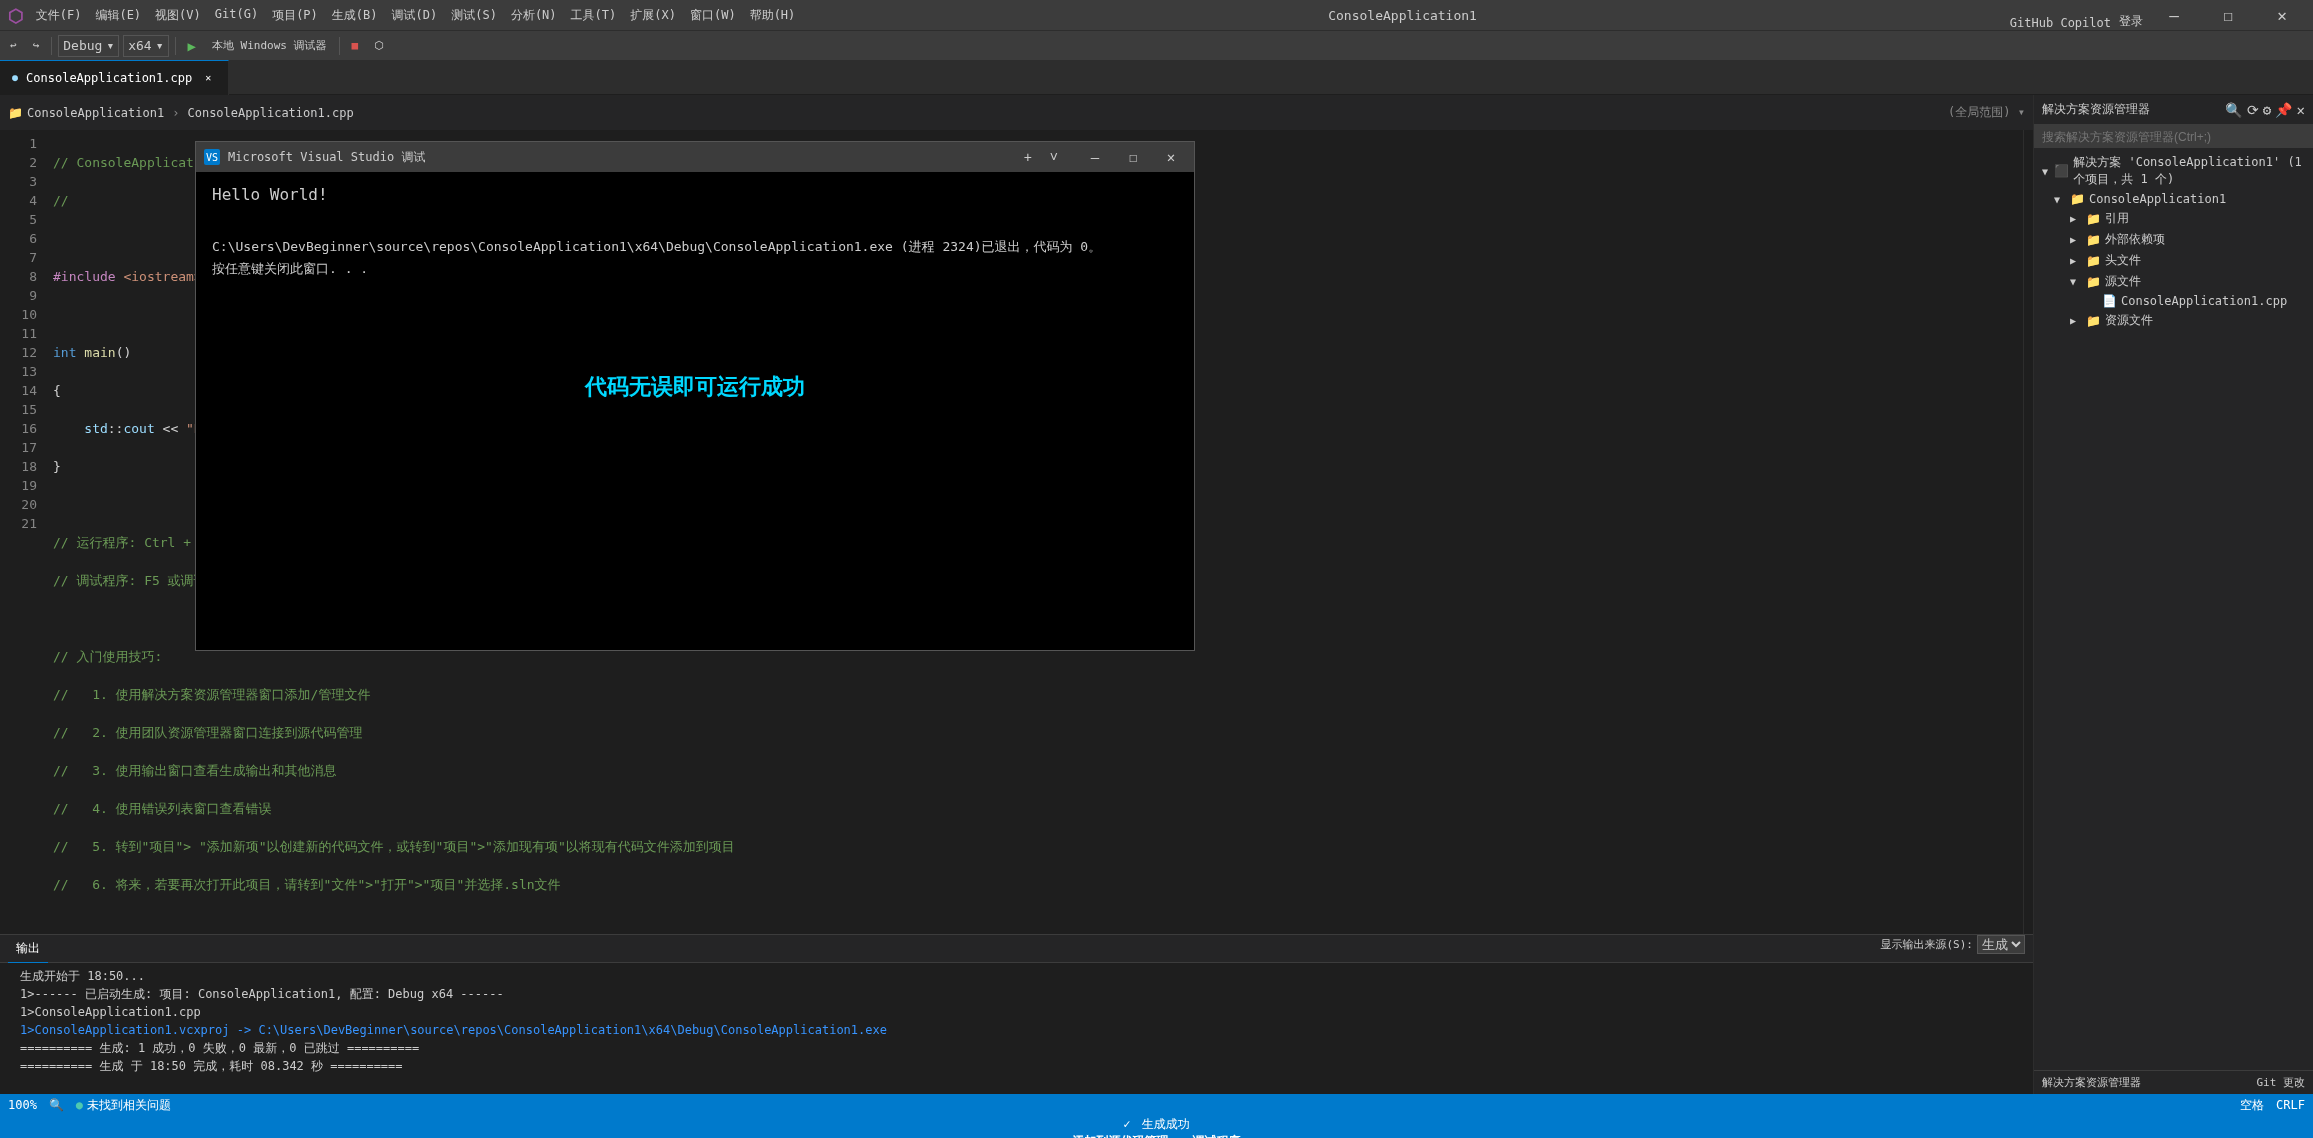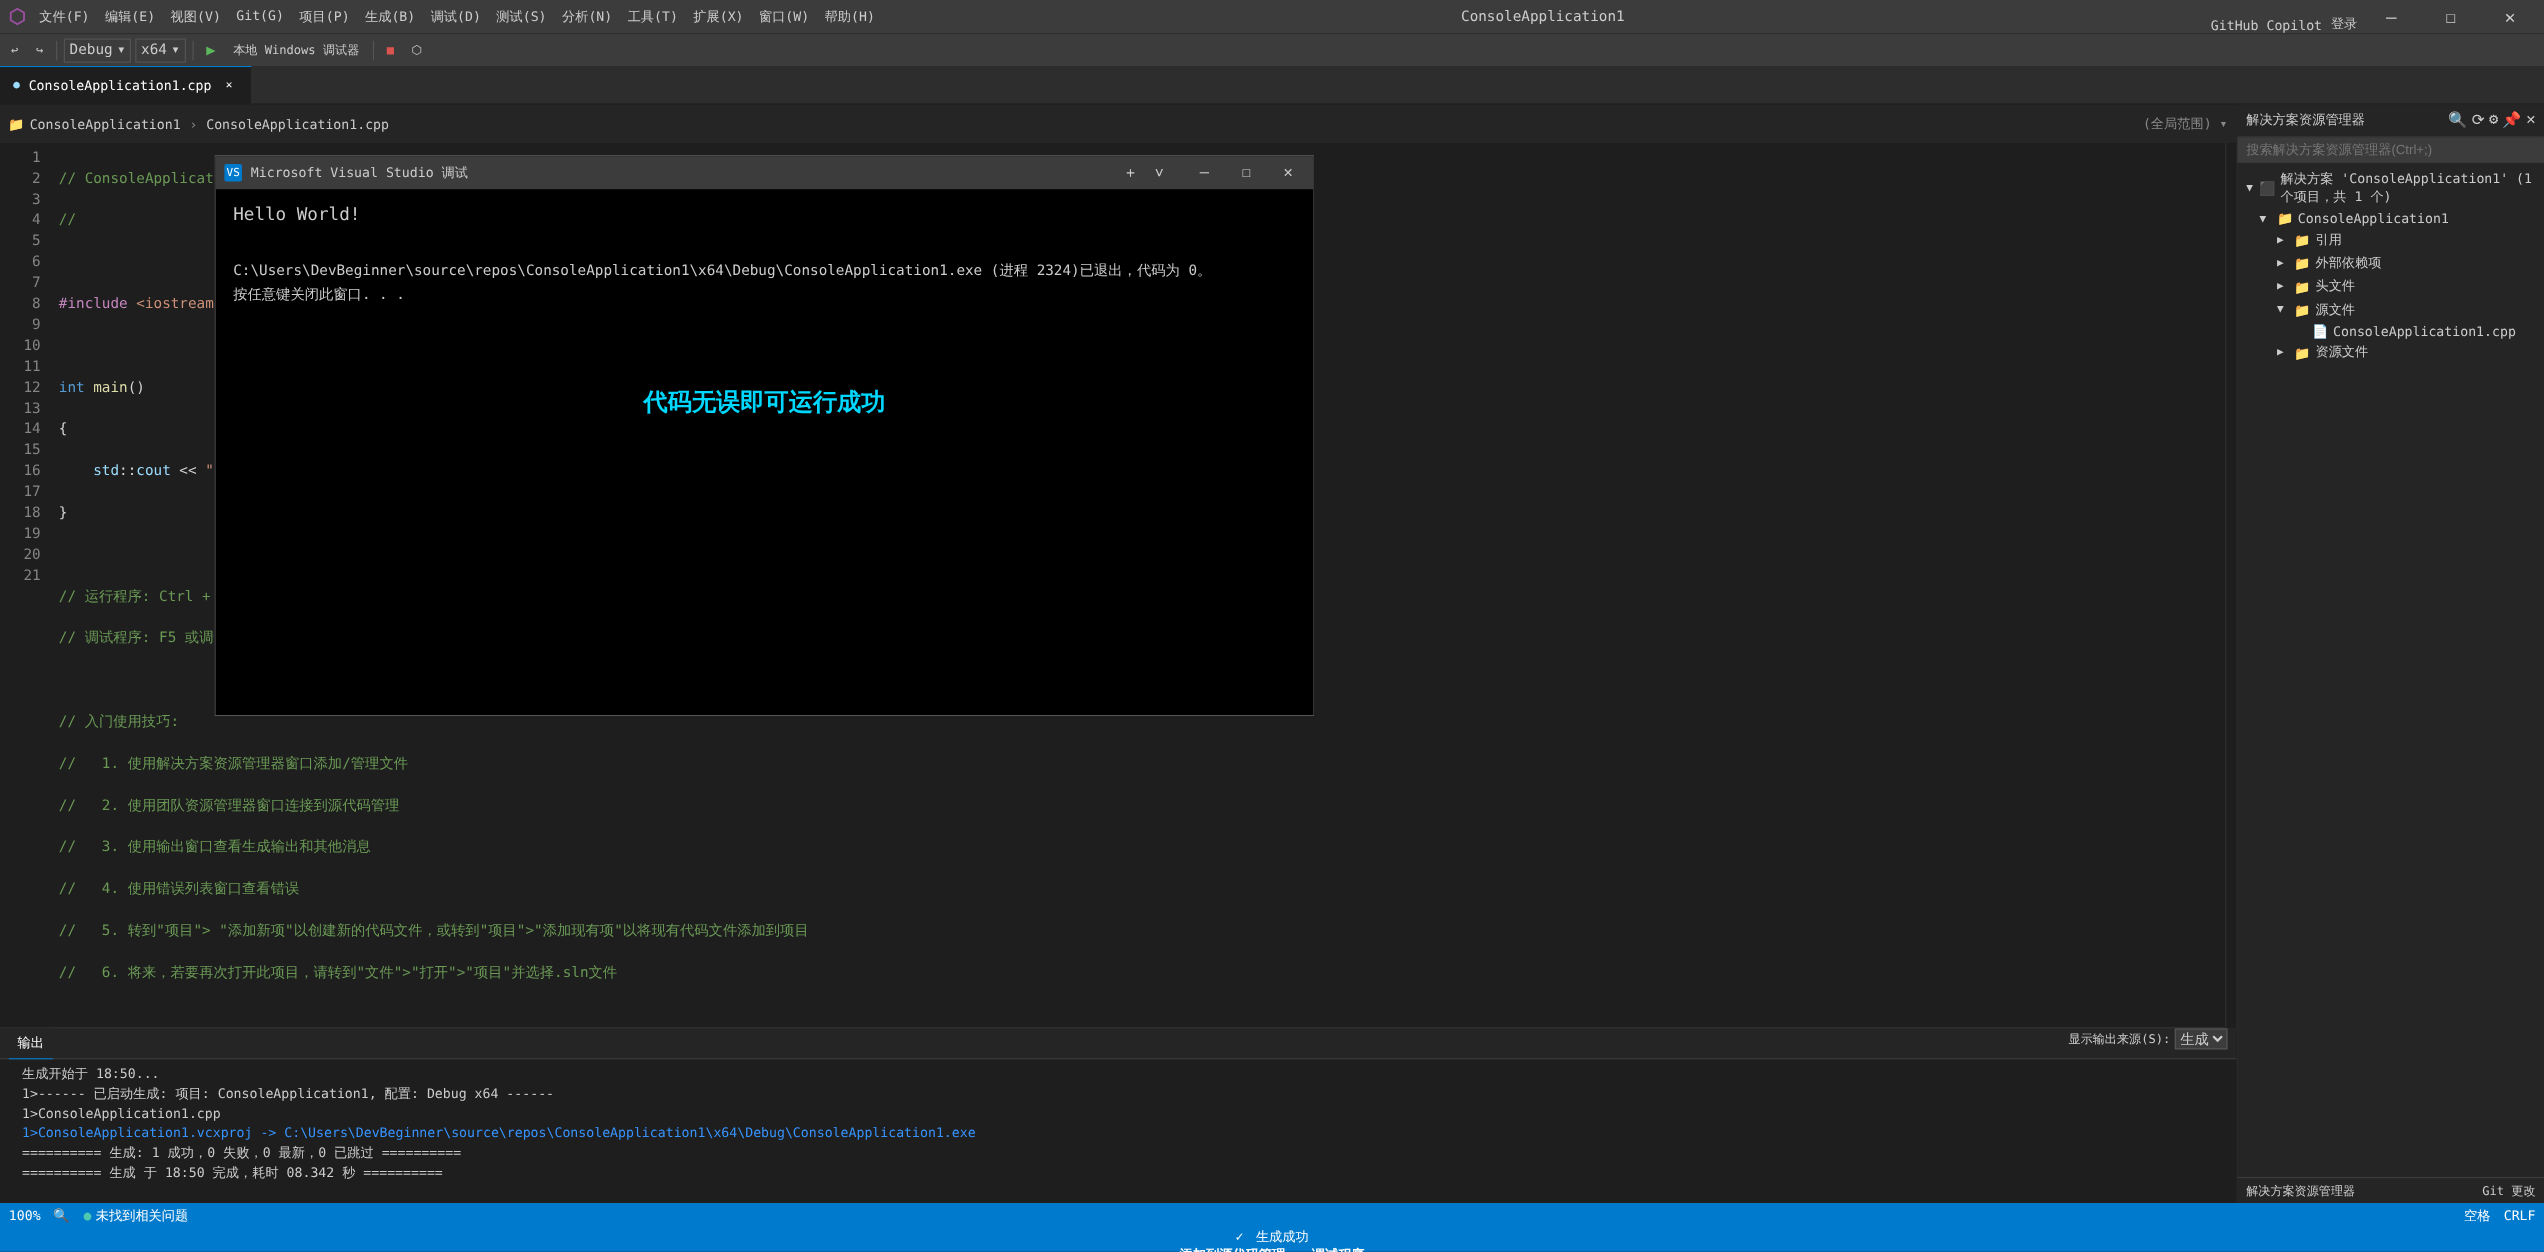--- a/index.html
+++ b/index.html
@@ -377,21 +377,21 @@
       margin-top: 8px;
     }
     .debug-prompt {
       color: #cccccc;
       font-size: 13px;
     }
     .debug-centered {
       display: flex;
       justify-content: center;
       align-items: flex-end;
-      margin-top: 76px;
+      margin-top: 96px;
     }
     .debug-success-text {
       color: #00d8ff;
       font-size: 22px;
       font-weight: bold;
     }
     .debug-toolbar {
       display: flex;
       align-items: center;
       padding: 2px 8px;

